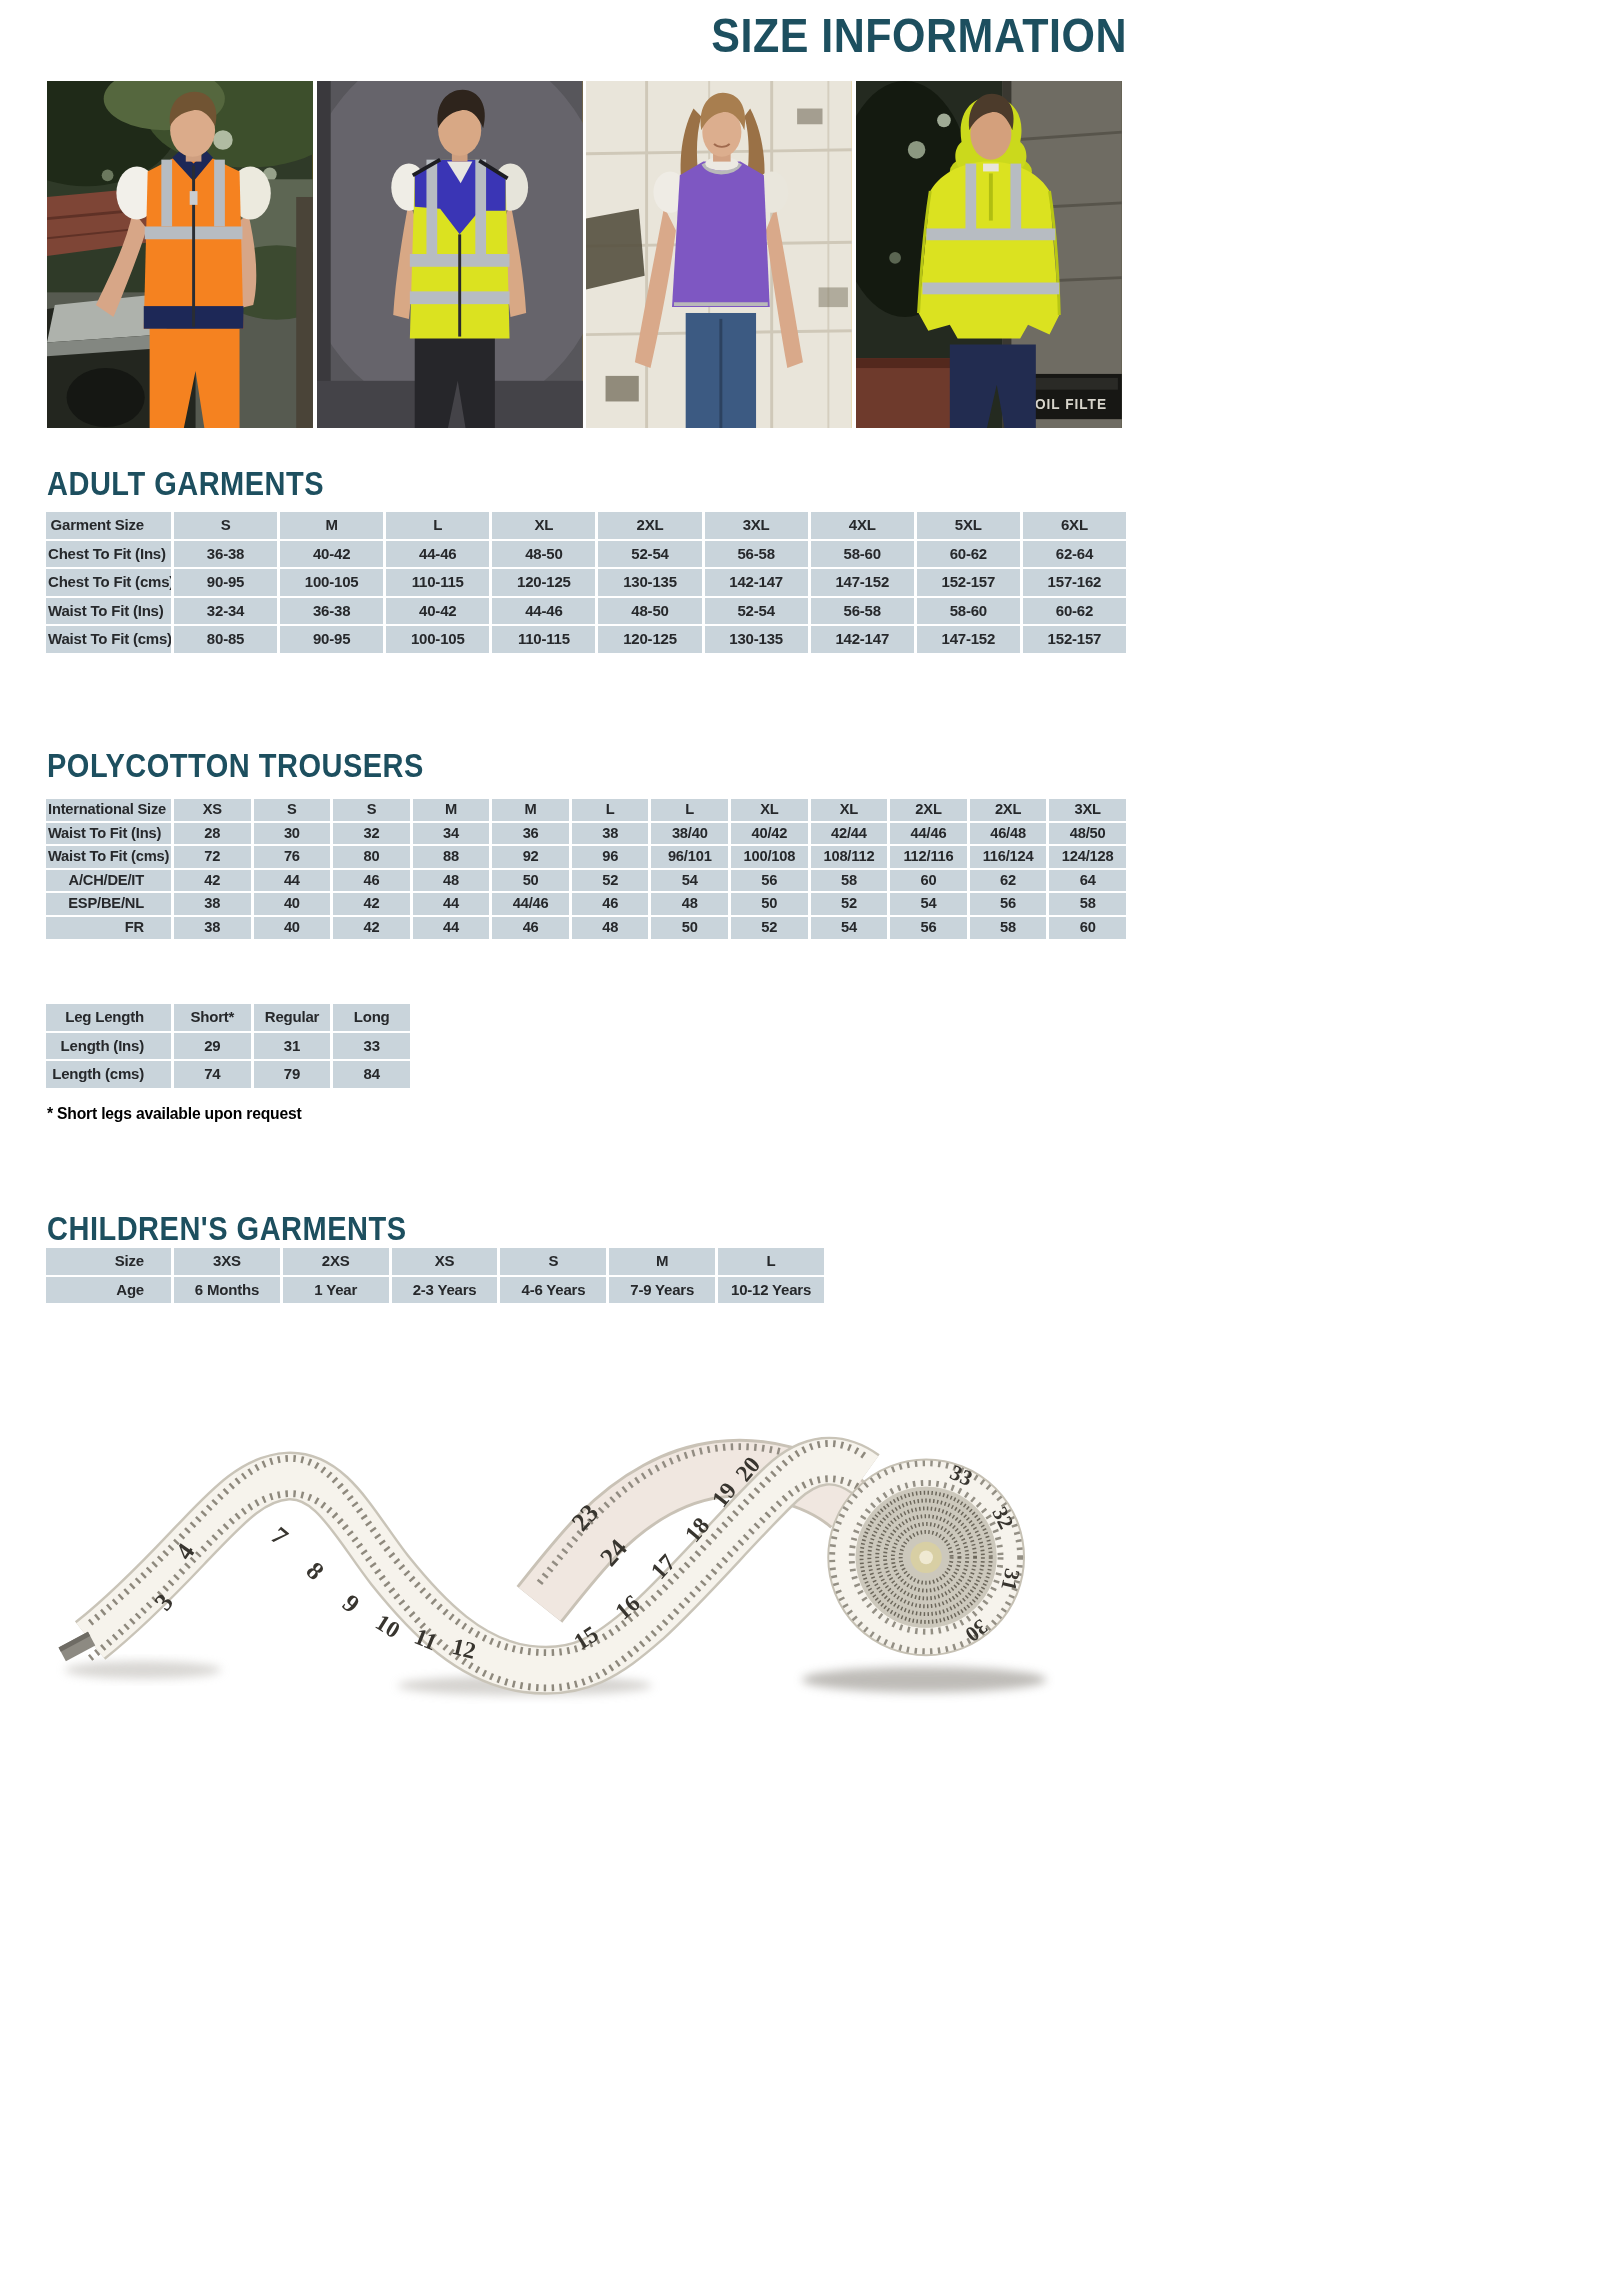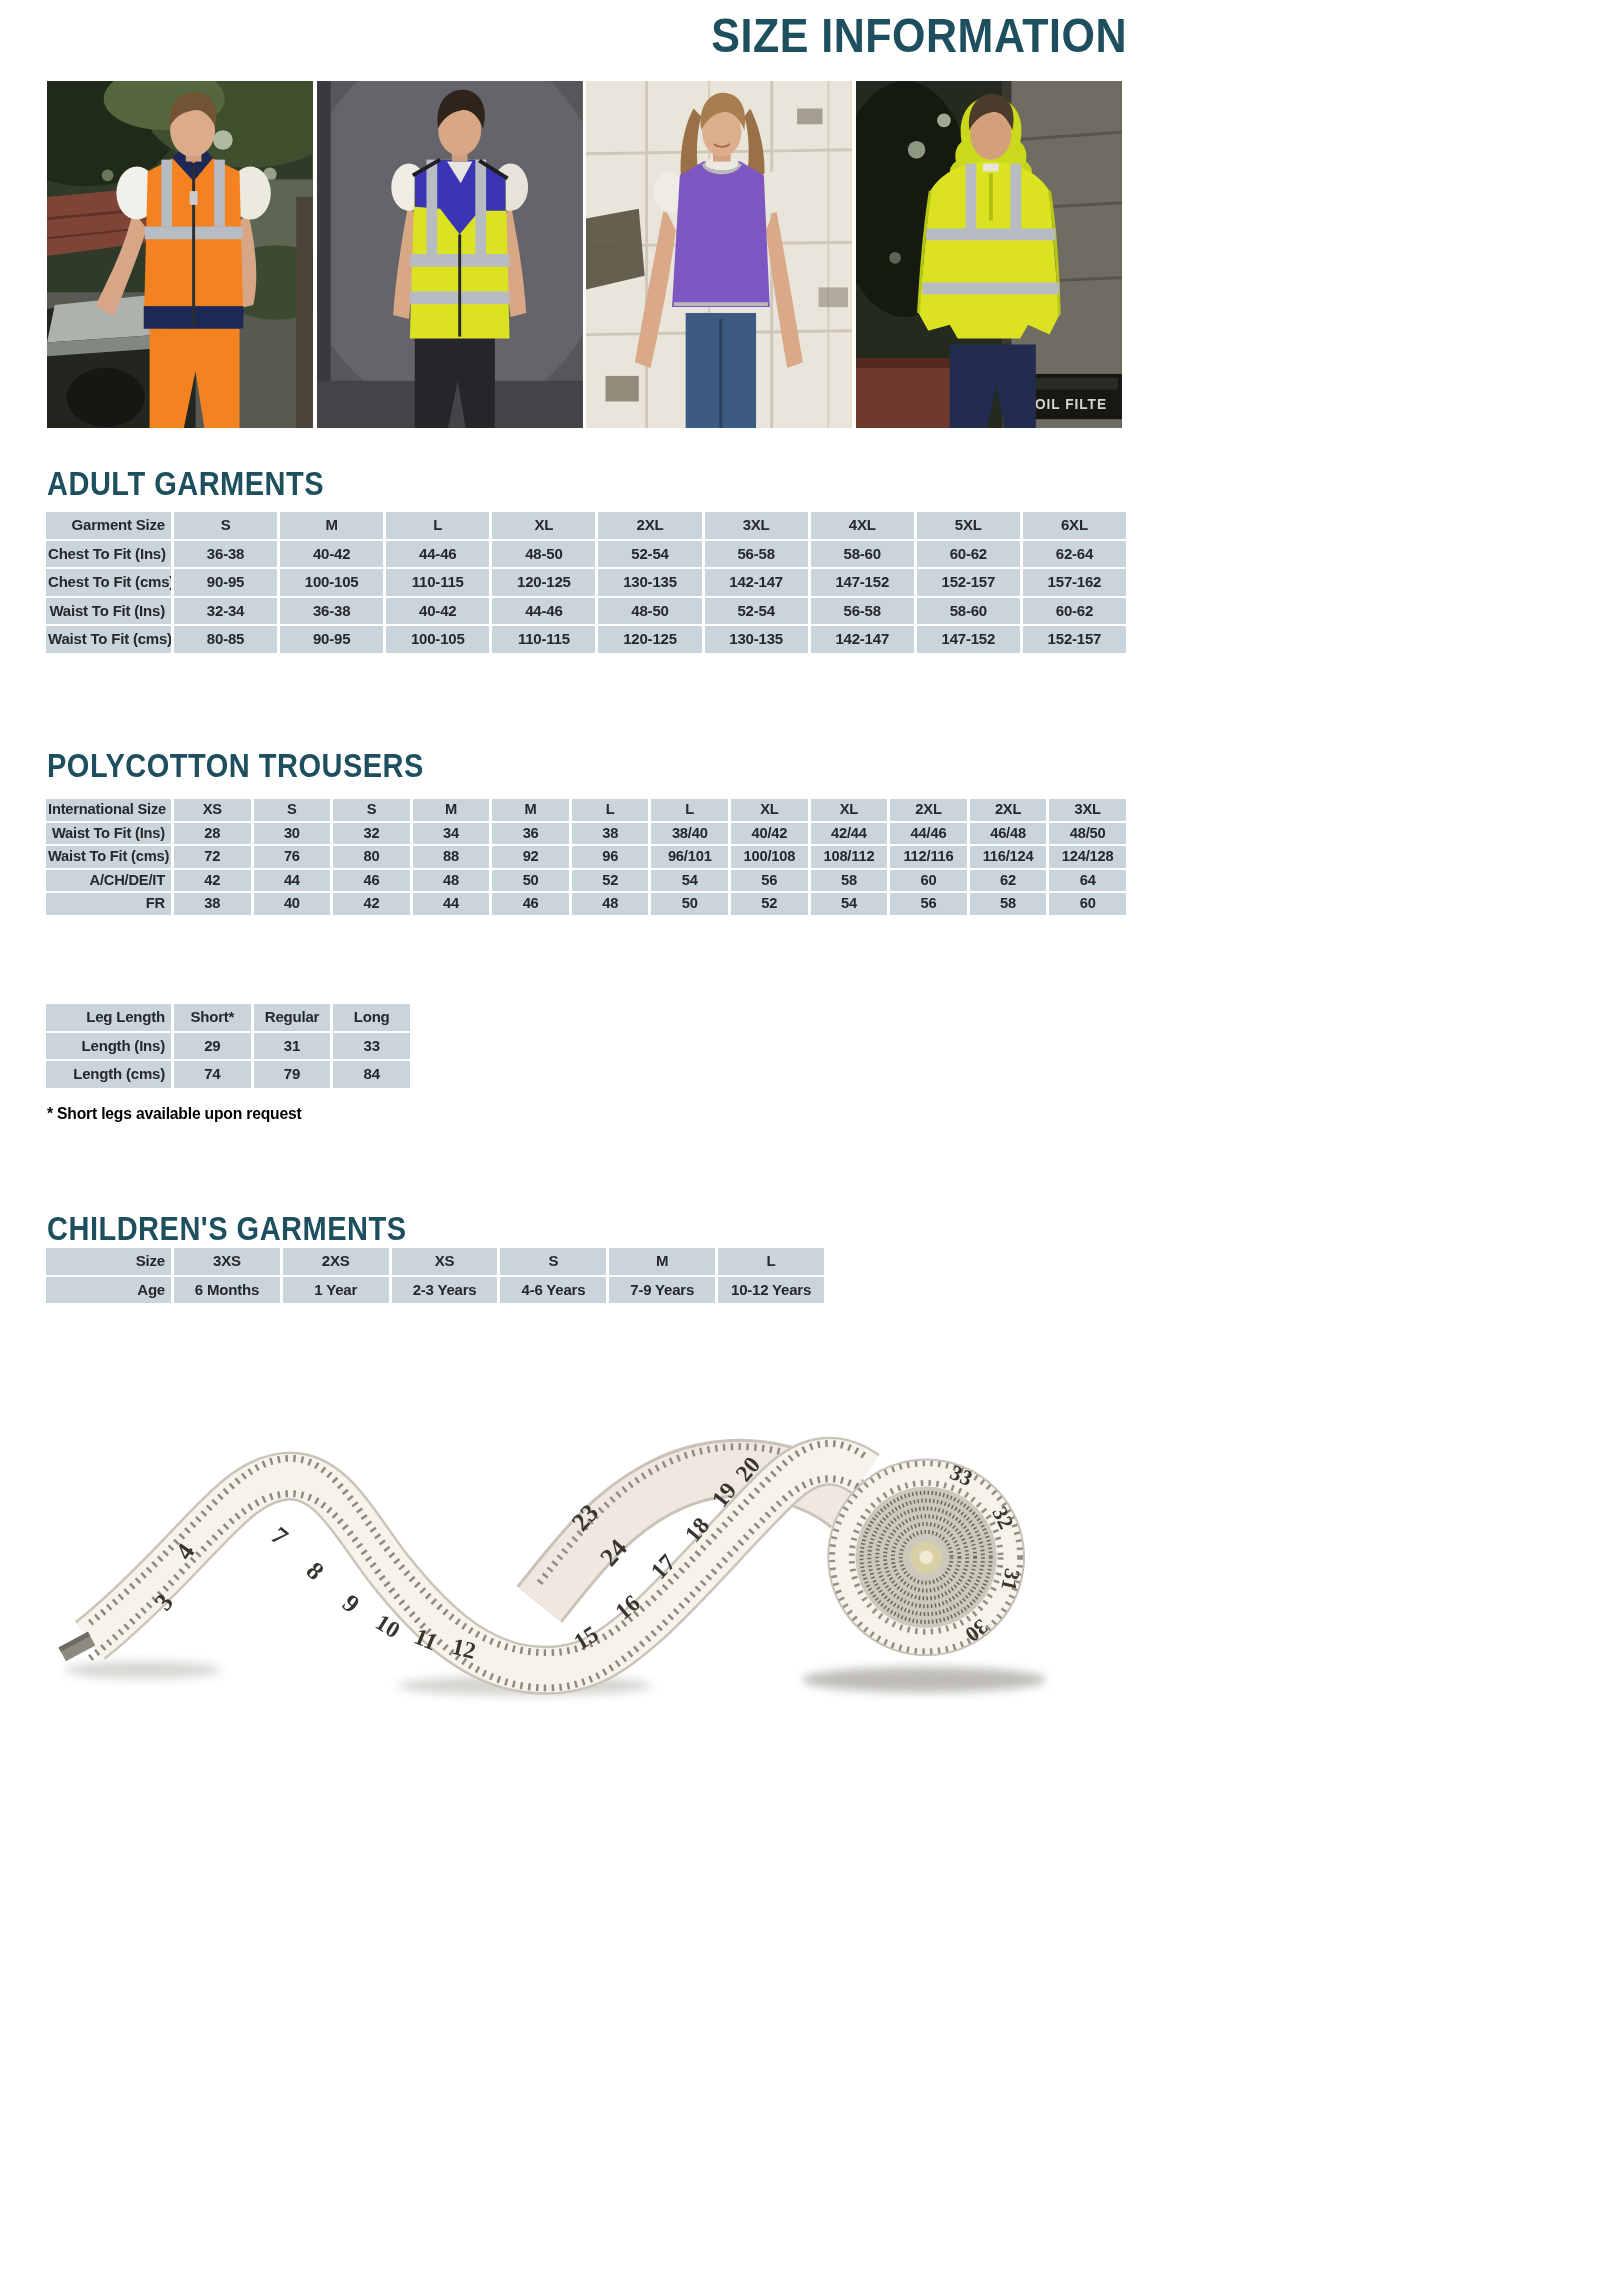--- a/index.html
+++ b/index.html
@@ -41,21 +41,21 @@
   }
   table.size-table th, table.size-table td {
     background:var(--c-cell-bg); color:var(--c-cell-text);
     font-size:15px; font-weight:700; text-align:center;
     padding:0 2px; height:26.5px; line-height:26.5px;
     white-space:nowrap; overflow:hidden; letter-spacing:-0.2px;
   }
   #t-poly table.size-table th, #t-poly table.size-table td {
     height:21.6px; line-height:21.6px; font-size:14.7px;
   }
-  table.size-table .row-label { text-align:right; padding-right:6px; }
+  table.size-table .row-label { text-align:right; padding-right:27px; }
 
   .footnote {
     position:absolute; left:47px; top:1105px;
     font-size:15.7px; font-weight:700; color:#000000; letter-spacing:-0.2px;
   }
   .tape-wrap { position:absolute; left:54px; top:1433px; width:1059px; height:279px; }
   .tape-wrap svg { display:block; width:100%; height:100%; }
   .tape-num { font-family:"Liberation Serif", serif; font-weight:700; fill:#38352f; }
 </style>
 </head>
@@ -376,20 +376,35 @@
             <td>46</td>
             <td>48</td>
             <td>50</td>
             <td>52</td>
             <td>54</td>
             <td>56</td>
             <td>58</td>
             <td>60</td>
             <td>62</td>
             <td>64</td>
+          </tr>
+          <tr>
+            <td class="row-label">ESP/BE/NL</td>
+            <td>38</td>
+            <td>40</td>
+            <td>42</td>
+            <td>44</td>
+            <td>44/46</td>
+            <td>46</td>
+            <td>48</td>
+            <td>50</td>
+            <td>52</td>
+            <td>54</td>
+            <td>56</td>
+            <td>58</td>
           </tr>
           <tr>
             <td class="row-label">FR</td>
             <td>38</td>
             <td>40</td>
             <td>42</td>
             <td>44</td>
             <td>46</td>
             <td>48</td>
             <td>50</td>

